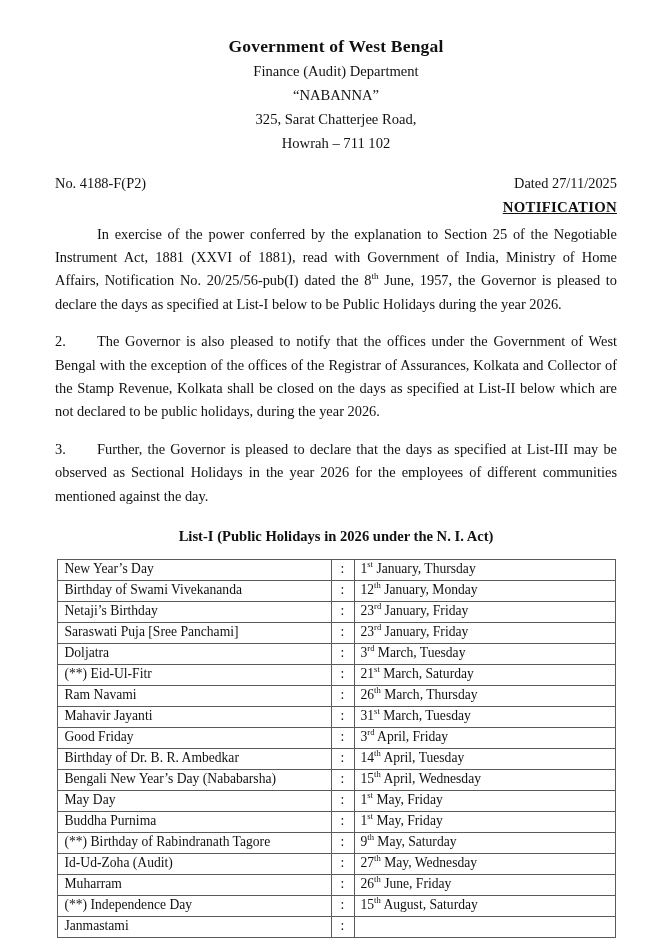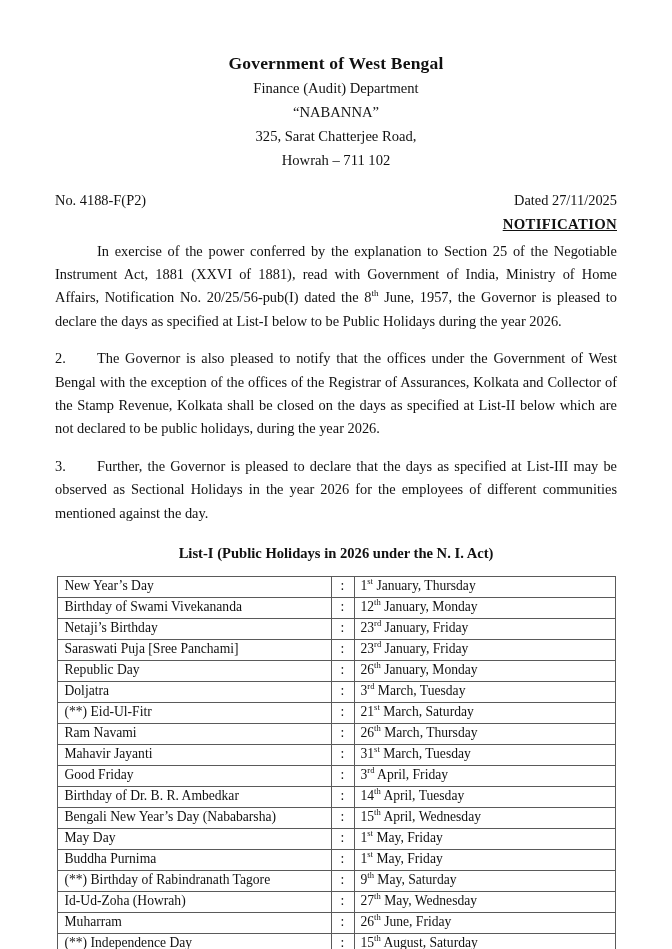--- a/index.html
+++ b/index.html
@@ -14,21 +14,21 @@
     color: #111111;
     position: relative;
     overflow: hidden;
   }
   .page {
     position: absolute;
     left: 0; top: 0;
     width: 672px;
     height: 949px;
     box-sizing: border-box;
-    padding: 17px 55px;
+    padding: 0 55px;
   }
 
   
   .letterhead {
     text-align: center;
     margin-top: 36px;
   }
   .org-title {
     font-size: 17.5px;
     font-weight: bold;
@@ -151,25 +151,20 @@
           <td class="col-name">Netaji’s Birthday</td>
           <td class="col-colon">:</td>
           <td class="col-date"><span>23</span><sup>rd</sup><span> January, Friday</span></td>
         </tr>
         <tr>
           <td class="col-name">Saraswati Puja [Sree Panchami]</td>
           <td class="col-colon">:</td>
           <td class="col-date"><span>23</span><sup>rd</sup><span> January, Friday</span></td>
         </tr>
         <tr>
-          <td class="col-name">Republic Day</td>
-          <td class="col-colon">:</td>
-          <td class="col-date"><span>26</span><sup>th</sup><span> January, Monday</span></td>
-        </tr>
-        <tr>
           <td class="col-name">Doljatra</td>
           <td class="col-colon">:</td>
           <td class="col-date"><span>3</span><sup>rd</sup><span> March, Tuesday</span></td>
         </tr>
         <tr>
           <td class="col-name">(**) Eid-Ul-Fitr</td>
           <td class="col-colon">:</td>
           <td class="col-date"><span>21</span><sup>st</sup><span> March, Saturday</span></td>
         </tr>
         <tr>
@@ -206,21 +201,21 @@
           <td class="col-name">Buddha Purnima</td>
           <td class="col-colon">:</td>
           <td class="col-date"><span>1</span><sup>st</sup><span> May, Friday</span></td>
         </tr>
         <tr>
           <td class="col-name">(**) Birthday of Rabindranath Tagore</td>
           <td class="col-colon">:</td>
           <td class="col-date"><span>9</span><sup>th</sup><span> May, Saturday</span></td>
         </tr>
         <tr>
-          <td class="col-name">Id-Ud-Zoha (Howrah)</td>
+          <td class="col-name">Id-Ud-Zoha (Audit)</td>
           <td class="col-colon">:</td>
           <td class="col-date"><span>27</span><sup>th</sup><span> May, Wednesday</span></td>
         </tr>
         <tr>
           <td class="col-name">Muharram</td>
           <td class="col-colon">:</td>
           <td class="col-date"><span>26</span><sup>th</sup><span> June, Friday</span></td>
         </tr>
         <tr>
           <td class="col-name">(**) Independence Day</td>

